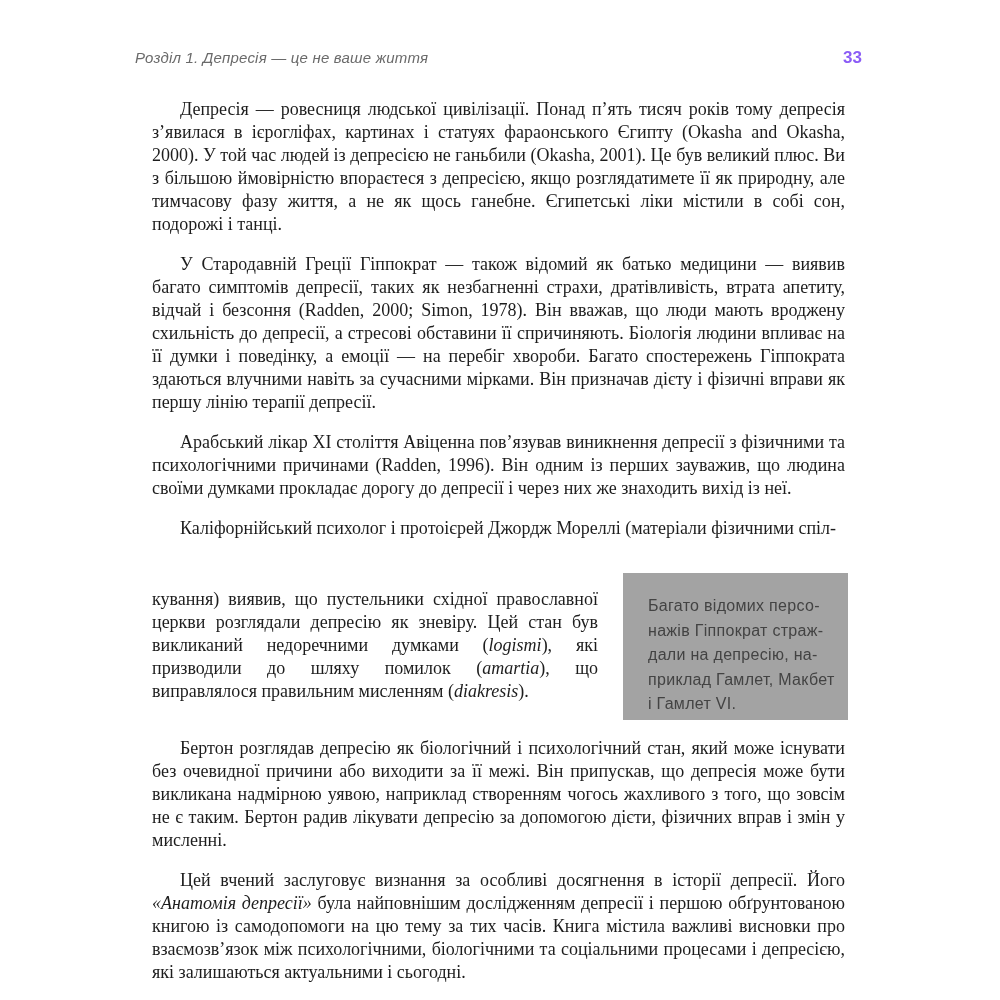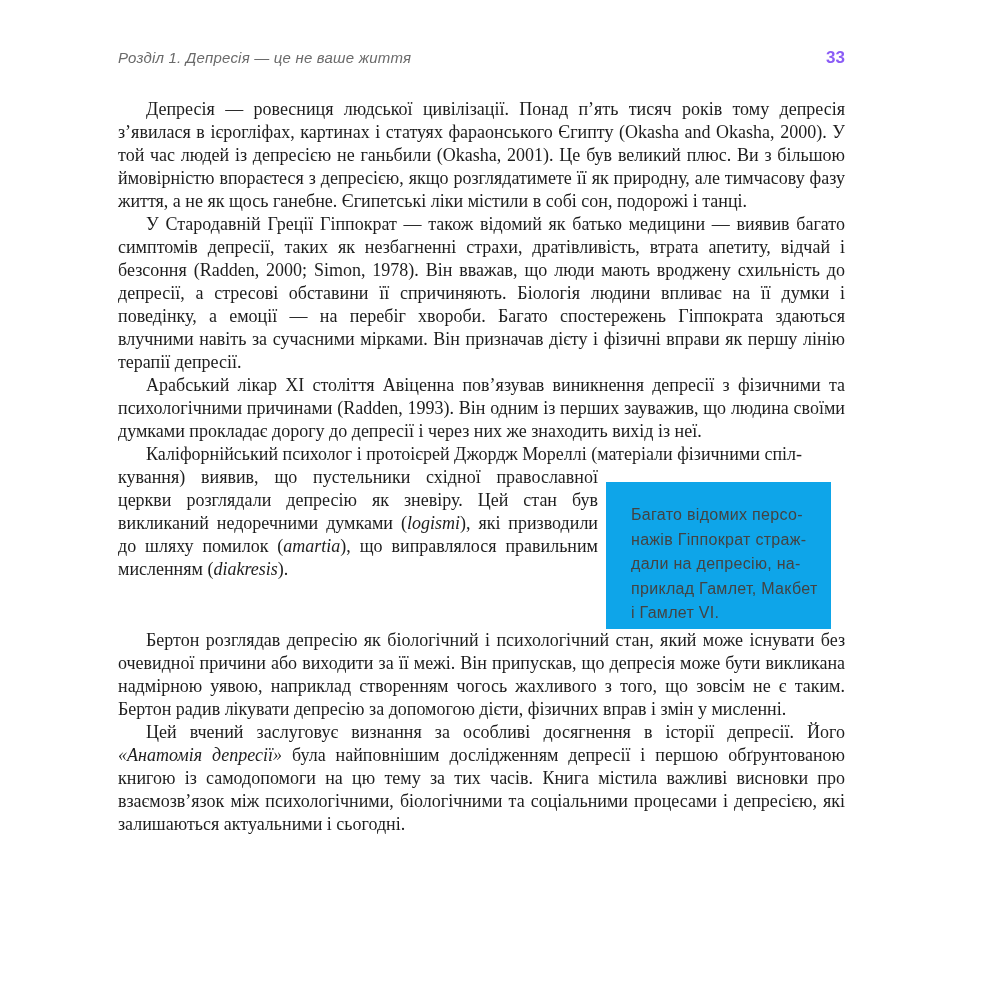--- a/index.html
+++ b/index.html
@@ -9,21 +9,21 @@
   }
   .page {
     position: relative;
     width: 1000px;
     height: 1000px;
     background: #ffffff;
     overflow: hidden;
   }
   .content {
     position: absolute;
-    left: 118px;
+    left: 135px;
     top: 48px;
     width: 727px;
   }
   .running-header {
     display: flex;
     justify-content: space-between;
     align-items: baseline;
   }
   .chapter-title {
     font-family: "Liberation Sans", sans-serif;
@@ -40,48 +40,48 @@
   }
   .body-text {
     margin-top: 30px;
     font-family: "Liberation Serif", serif;
     font-size: 18px;
     line-height: 23px;
     color: #1d1d1d;
     text-align: justify;
   }
   .body-text p {
-    margin: 0;
+    margin: 17px;
     padding: 0;
     text-indent: 28px;
   }
   .p4-first-line {
     margin: 0;
     text-indent: 28px;
     white-space: nowrap;
     overflow: hidden;
   }
   .wrap-section {
     display: flex;
-    align-items: flex-start;
+    align-items: flex-end;
   }
   .narrow-col {
     width: 480px;
   }
   .narrow-col .continuation {
     text-indent: 0;
   }
   .callout-box {
     box-sizing: border-box;
     width: 225px;
     height: 147px;
     margin-left: auto;
     margin-right: 14px;
     margin-top: 16px;
-    background: #0ea5e9;
+    background: #a3a3a3;
     padding: 21px 18px 0 25px;
     font-family: "Liberation Sans", sans-serif;
     font-size: 16px;
     line-height: 24.5px;
     color: #434343;
     letter-spacing: 0.3px;
   }
   .callout-box .callout-line {
     display: block;
     white-space: nowrap;
@@ -100,21 +100,21 @@
       <span class="chapter-title">Розділ 1. Депресія — це не ваше життя</span>
       <span class="page-number">33</span>
     </div>
 
     <div class="body-text">
 
       <p>Депресія — ровесниця людської цивілізації. Понад п’ять тисяч років тому депресія з’явилася в ієрогліфах, картинах і статуях фараонського Єгипту (Okasha and Okasha, 2000). У той час людей із депресією не ганьбили (Okasha, 2001). Це був великий плюс. Ви з більшою ймовірністю впораєтеся з депресією, якщо розглядатимете її як природну, але тимчасову фазу життя, а не як щось ганебне. Єгипетські ліки містили в собі сон, подорожі і танці.</p>
 
       <p>У Стародавній Греції Гіппократ — також відомий як батько медицини — виявив багато симптомів депресії, таких як незбагненні страхи, дратівливість, втрата апетиту, відчай і безсоння (Radden, 2000; Simon, 1978). Він вважав, що люди мають вроджену схильність до депресії, а стресові обставини її спричиняють. Біологія людини впливає на її думки і поведінку, а емоції — на перебіг хвороби. Багато спостережень Гіппократа здаються влучними навіть за сучасними мірками. Він призначав дієту і фізичні вправи як першу лінію терапії депресії.</p>
 
-      <p>Арабський лікар XI століття Авіценна пов’язував виникнення депресії з фізичними та психологічними причинами (Radden, 1993). Він одним із перших зауважив, що людина своїми думками прокладає дорогу до депресії і через них же знаходить вихід із неї.</p>
+      <p>Арабський лікар XI століття Авіценна пов’язував виникнення депресії з фізичними та психологічними причинами (Radden, 1996). Він одним із перших зауважив, що людина своїми думками прокладає дорогу до депресії і через них же знаходить вихід із неї.</p>
 
       <p class="p4-first-line">Каліфорнійський психолог і протоієрей Джордж Мореллі (матеріали фізичними спіл-</p>
 
       <div class="wrap-section">
         <div class="narrow-col">
           <p class="continuation"><span>кування) виявив, що пустельники східної православної церкви розглядали депресію як зневіру. Цей стан був викликаний недоречними думками (</span><span class="it">logismi</span><span>), які призводили до шляху помилок (</span><span class="it">amartia</span><span>), що виправлялося правильним мисленням (</span><span class="it">diakresis</span><span>).</span></p>
 
         </div>
 
         <div class="callout-box">

